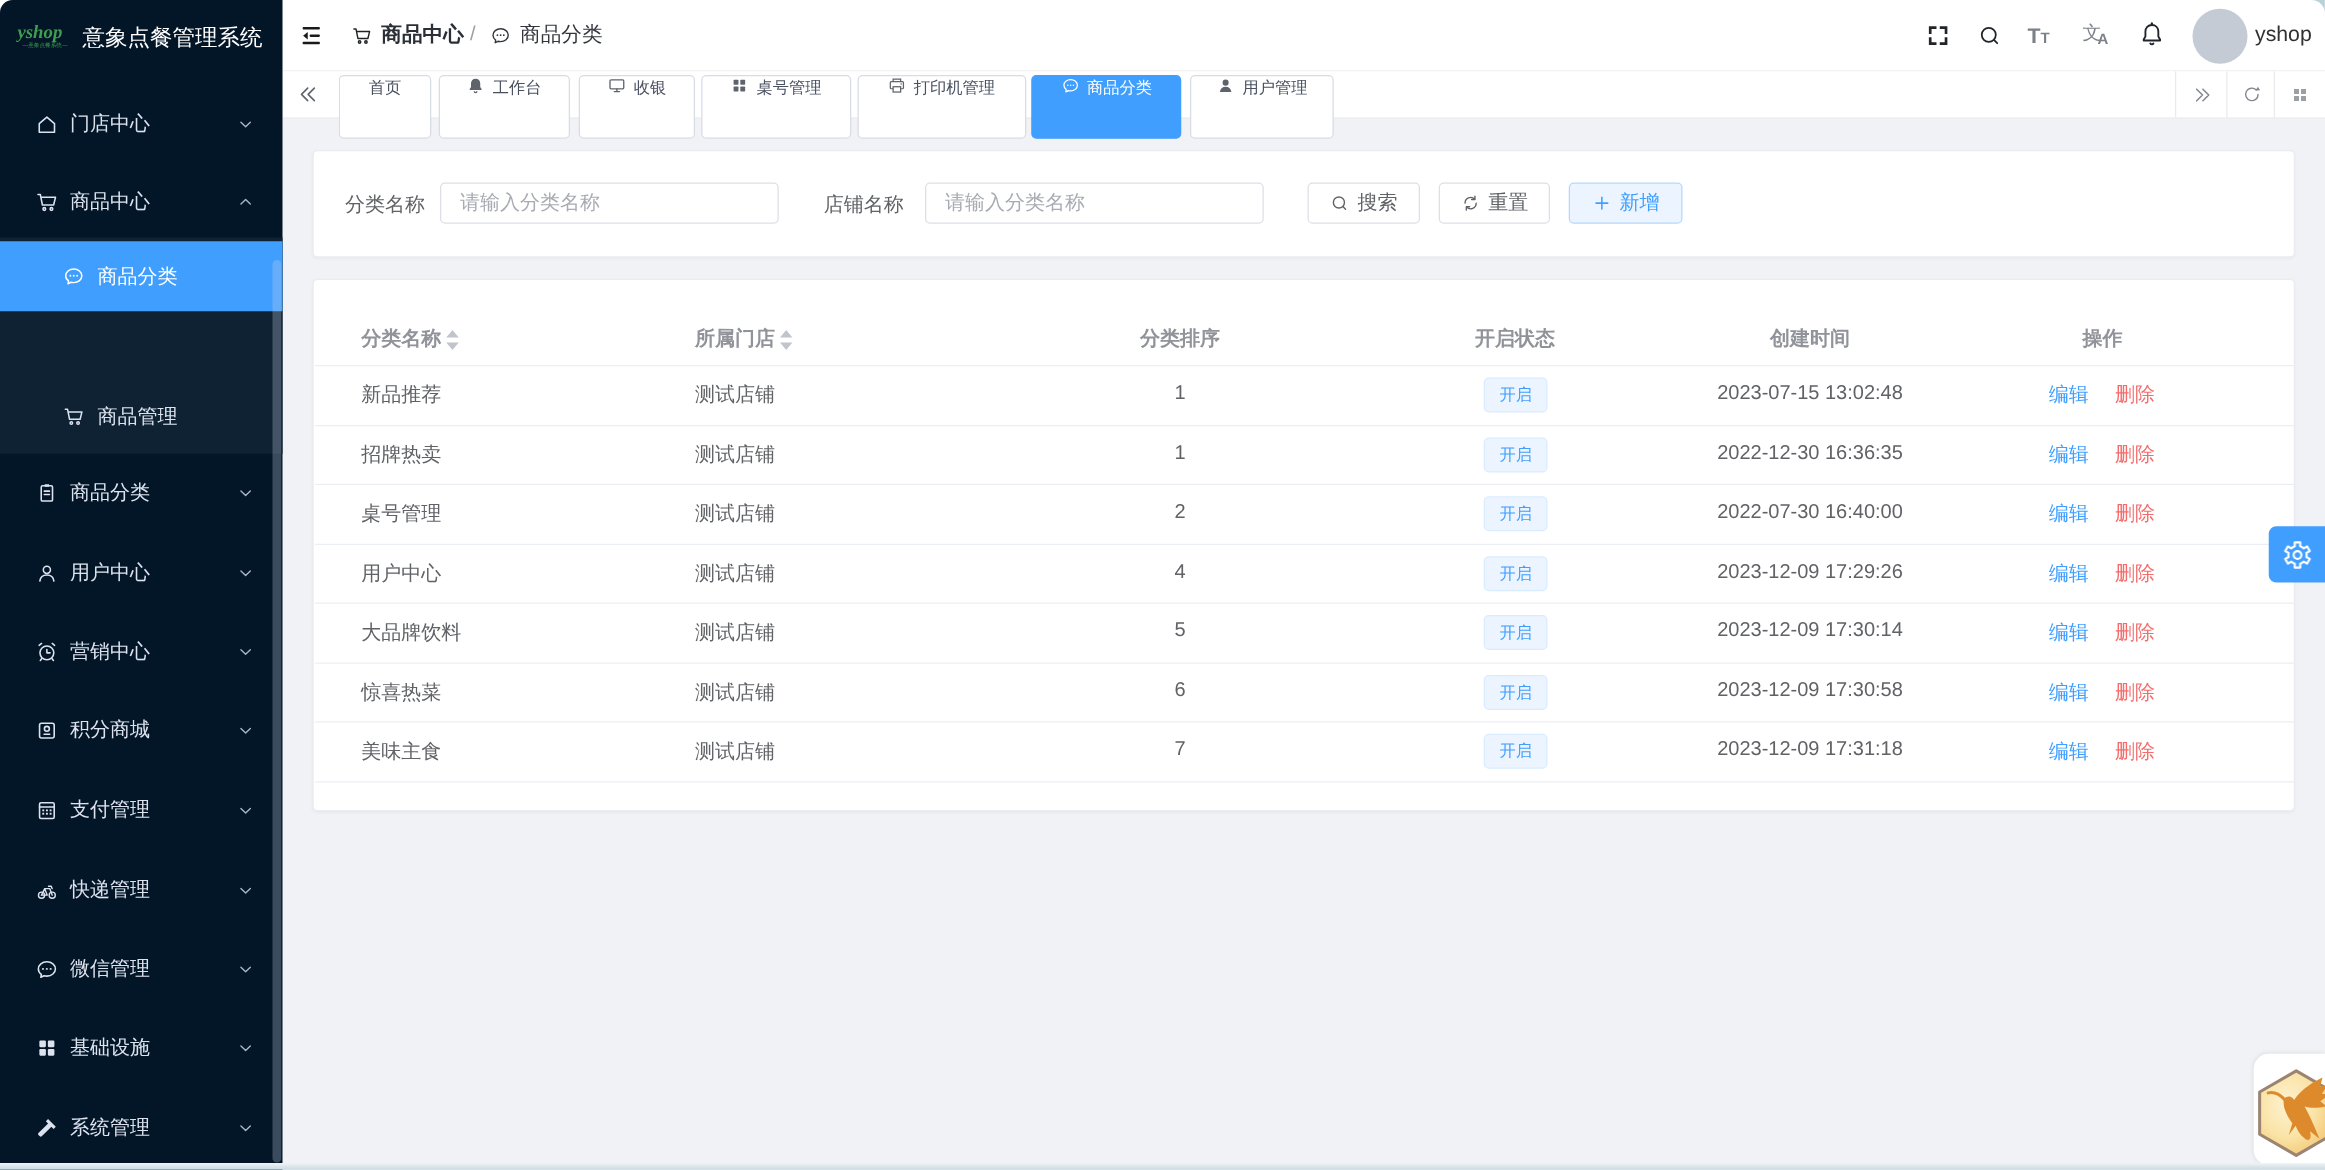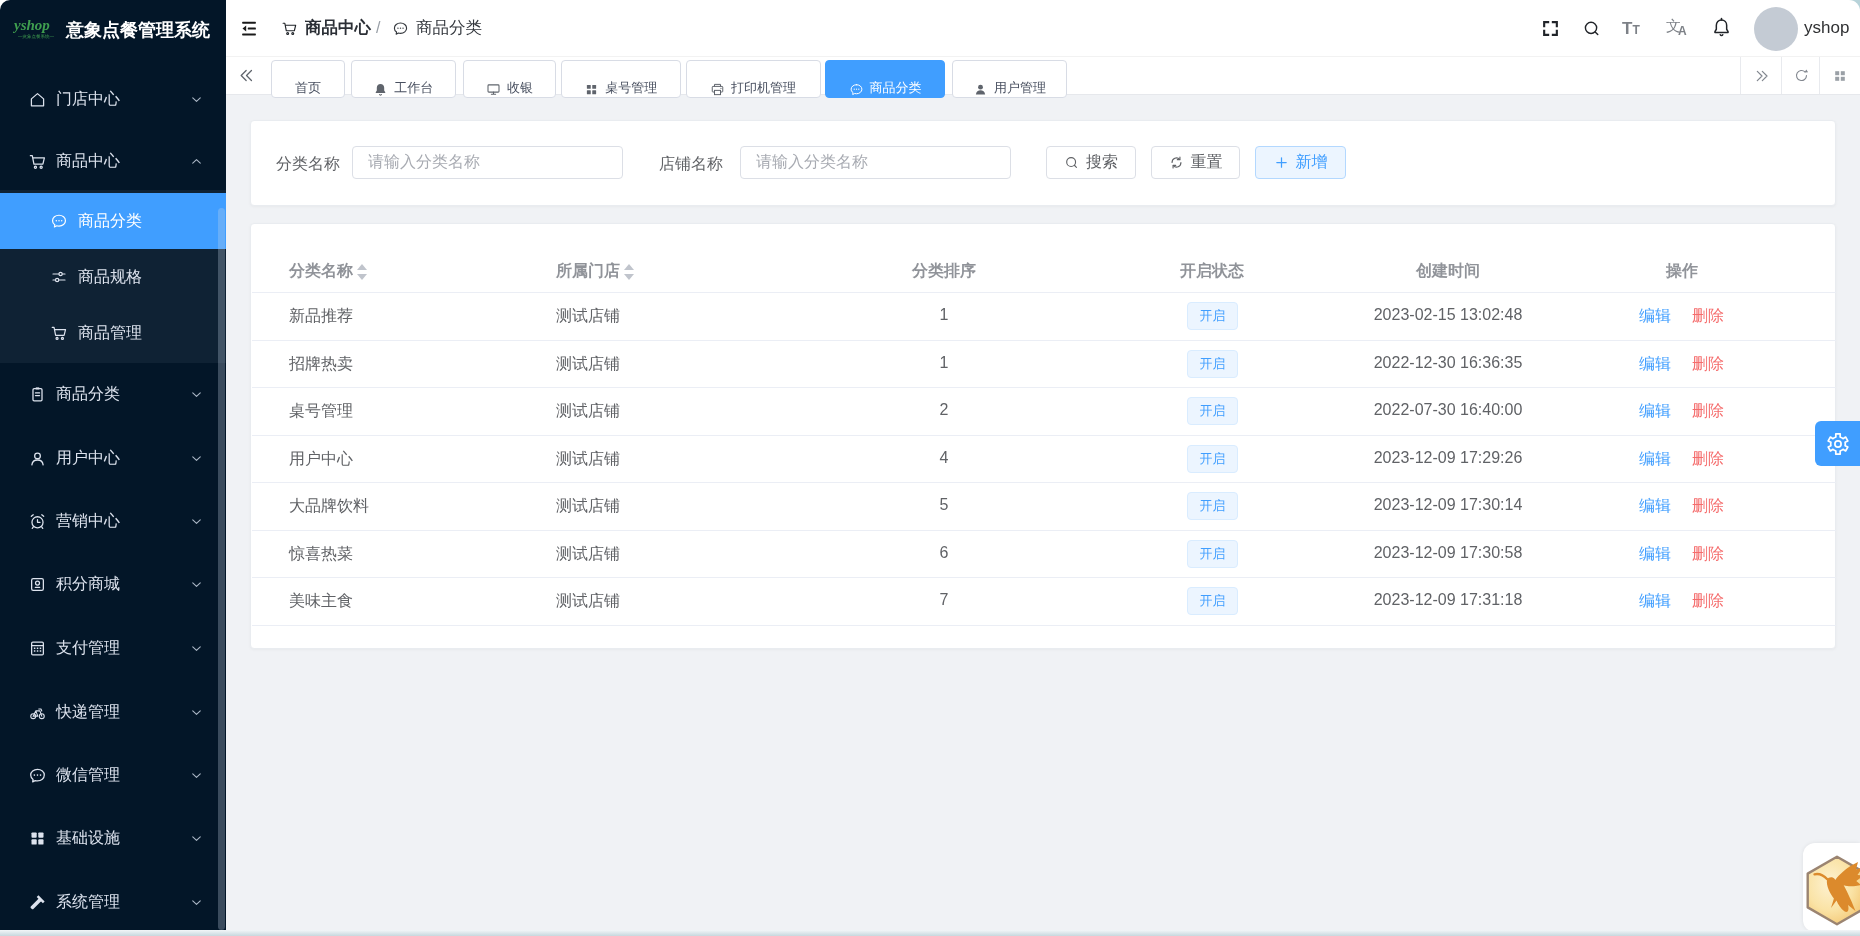--- a/index.html
+++ b/index.html
@@ -4,21 +4,21 @@
 <title>意象点餐管理系统</title>
 <style>
 *{margin:0;padding:0;box-sizing:border-box}
 html,body{width:1860px;height:936px;overflow:hidden;font-family:"Liberation Sans",sans-serif;background:#f0f2f5}
 
 #sidebar{position:fixed;left:0;top:0;width:226px;height:936px;background:#031628;z-index:5;border-top-left-radius:10px}
 #cornerL{position:fixed;left:0;top:0;width:14px;height:14px;background:#fff;z-index:4}
 #cornerR{position:fixed;right:0;top:0;width:14px;height:14px;background:#b7d3d9;z-index:3}
 #logo{position:absolute;left:0;top:0;width:226px;height:56px}
 #logoimg{position:absolute;left:13px;top:14px;width:48px;height:30px;color:#7db33e}
-#logotitle{position:absolute;left:66px;top:18px;font-size:18px;font-weight:bold;color:#fff;white-space:nowrap}
+#logotitle{position:absolute;left:66px;top:18px;font-size:18px;font-weight:normal;color:#fff;white-space:nowrap}
 .mi{position:absolute;left:0;width:226px;height:56px;display:flex;align-items:center;color:#dde3ee;font-size:16px}
 .mi svg{margin-left:28px;width:19px;height:19px;flex:none}
 .mi span{margin-left:9px;white-space:nowrap}
 .mi .chev{position:absolute;left:189px;top:50%;margin:-7px 0 0 0;width:15px;height:15px;color:#aab6c5}
 #sub{position:absolute;left:0;top:190px;width:226px;height:173px;background:#0f2234}
 .smi{position:absolute;left:0;width:226px;height:56px;display:flex;align-items:center;color:#dde3ee;font-size:16px}
 .smi svg{margin-left:50px;width:18px;height:18px;flex:none}
 .smi span{margin-left:10px}
 .smi.on{background:#409eff;color:#fff;top:3px;height:56px}
 #sbthumb{position:absolute;left:218px;top:208px;width:7px;height:722px;background:rgba(200,215,235,.28);border-radius:4px}
@@ -31,21 +31,21 @@
 #crumbsep{left:150px;color:#9aa0a8;font-size:16px;font-weight:400}
 #crumb2{left:166px;font-size:16.5px;color:#33373d}
 #crumb2 svg{width:17px;height:17px;margin-right:7px}
 .hicon{position:absolute;top:19px;width:19px;height:19px;color:#212429}
 #avatar{position:absolute;left:1528px;top:7px;width:44px;height:44px;border-radius:50%;background:#c4cbd4}
 #uname{position:absolute;left:1578px;top:18px;font-size:17px;color:#303133}
 
 #tagbar{position:fixed;left:226px;top:56px;right:0;height:39px;background:#fff;border-top:1px solid #f2f2f2;border-bottom:1px solid #e6e8ec;z-index:4}
 .tbtn{position:absolute;top:0;height:37px;display:flex;align-items:center;justify-content:center;color:#5f646c}
 #tleft{left:0;width:40px}
-.tag{position:absolute;top:3px;height:38px;border:1px solid #d8dce5;border-radius:4px;background:#fff;display:flex;align-items:flex-end;justify-content:center;font-size:13px;color:#495060}
+.tag{position:absolute;top:3px;height:51px;border:1px solid #d8dce5;border-radius:4px;background:#fff;display:flex;align-items:flex-start;justify-content:center;font-size:13px;color:#495060}
 .tag svg{width:15px;height:15px;margin-right:6px;color:#5f646c}
 .tag.on{background:#409eff;border-color:#409eff;color:#fff}
 .tag.on svg{color:#fff}
 .tsep{position:absolute;top:0;height:37px;border-left:1px solid #e8eaee}
 
 #main{position:fixed;left:226px;top:96px;right:0;bottom:0;background:#f0f2f5}
 .card{position:absolute;left:24px;width:1586px;background:#fff;border:1px solid #e9ecf0;border-radius:4px;box-shadow:0 1px 3px rgba(0,0,0,.04)}
 #fcard{top:24px;height:86px}
 #tcard{top:127px;height:426px}
 .flabel{position:absolute;top:0;height:86px;display:flex;align-items:center;font-size:16px;color:#606266}
@@ -103,28 +103,20 @@
       </svg>
     </div>
   <div class="smi on" style="top:193px">
       <svg viewBox="0 0 24 24" fill="none">
         <path d="M12 4.3c-4.8 0-8.6 3.2-8.6 7.2 0 2.2 1.2 4.2 3 5.5l-.5 3 3.2-1.6c.9.3 1.9.4 2.9.4 4.8 0 8.6-3.2 8.6-7.3S16.8 4.3 12 4.3Z" stroke="currentColor" stroke-width="1.6" stroke-linecap="round" stroke-linejoin="round"></path>
         <circle cx="8.4" cy="11.5" r="1" fill="currentColor"></circle>
         <circle cx="12" cy="11.5" r="1" fill="currentColor"></circle>
         <circle cx="15.6" cy="11.5" r="1" fill="currentColor"></circle>
       </svg>
       <span>商品分类</span>
-    </div>
-  <div class="smi" style="top:249px">
-      <svg viewBox="0 0 24 24" fill="none">
-        <path d="M4 8h7.6M16.6 8H20M4 16h3.1M11.9 16H20" stroke="currentColor" stroke-width="1.6" stroke-linecap="round" stroke-linejoin="round"></path>
-        <circle cx="14.1" cy="8" r="2.2" stroke="currentColor" stroke-width="1.6" stroke-linecap="round" stroke-linejoin="round"></circle>
-        <circle cx="9.5" cy="16" r="2.2" stroke="currentColor" stroke-width="1.6" stroke-linecap="round" stroke-linejoin="round"></circle>
-      </svg>
-      <span>商品规格</span>
     </div>
   <div class="smi" style="top:305px">
       <svg viewBox="0 0 24 24" fill="none">
         <path d="M3 4.6h2.4l2.1 10.6h11.3l1.9-7.8H6.2" stroke="currentColor" stroke-width="1.6" stroke-linecap="round" stroke-linejoin="round"></path>
         <circle cx="9.4" cy="19.2" r="1.35" stroke="currentColor" stroke-width="1.6" stroke-linecap="round" stroke-linejoin="round"></circle>
         <circle cx="16.6" cy="19.2" r="1.35" stroke="currentColor" stroke-width="1.6" stroke-linecap="round" stroke-linejoin="round"></circle>
       </svg>
       <span>商品管理</span>
     </div>
   <div class="mi" style="top:366px">
@@ -393,21 +385,21 @@
         <span class="th" style="left:692px;top:17px;transform:translateX(-50%)">分类排序</span>
         <span class="th" style="left:960px;top:17px;transform:translateX(-50%)">开启状态</span>
         <span class="th" style="left:1196px;top:17px;transform:translateX(-50%)">创建时间</span>
         <span class="th" style="left:1430px;top:17px;transform:translateX(-50%)">操作</span>
       </div>
     <div class="trow" style="top:69.0px;height:47.5px">
         <span class="td" style="left:37px;top:13px">新品推荐</span>
         <span class="td" style="left:304px;top:13px">测试店铺</span>
         <span class="td" style="left:692px;top:13px;transform:translateX(-50%)">1</span>
         <div class="tag-open">开启</div>
-        <span class="td" style="left:1196px;top:13px;transform:translateX(-50%)">2023-02-15 13:02:48</span>
+        <span class="td" style="left:1196px;top:13px;transform:translateX(-50%)">2023-07-15 13:02:48</span>
         <span class="td op-edit" style="left:1403px;top:13px;transform:translateX(-50%)">编辑</span>
         <span class="td op-del" style="left:1456px;top:13px;transform:translateX(-50%)">删除</span>
       </div>
     <div class="trow" style="top:116.5px;height:47.5px">
         <span class="td" style="left:37px;top:13px">招牌热卖</span>
         <span class="td" style="left:304px;top:13px">测试店铺</span>
         <span class="td" style="left:692px;top:13px;transform:translateX(-50%)">1</span>
         <div class="tag-open">开启</div>
         <span class="td" style="left:1196px;top:13px;transform:translateX(-50%)">2022-12-30 16:36:35</span>
         <span class="td op-edit" style="left:1403px;top:13px;transform:translateX(-50%)">编辑</span>

